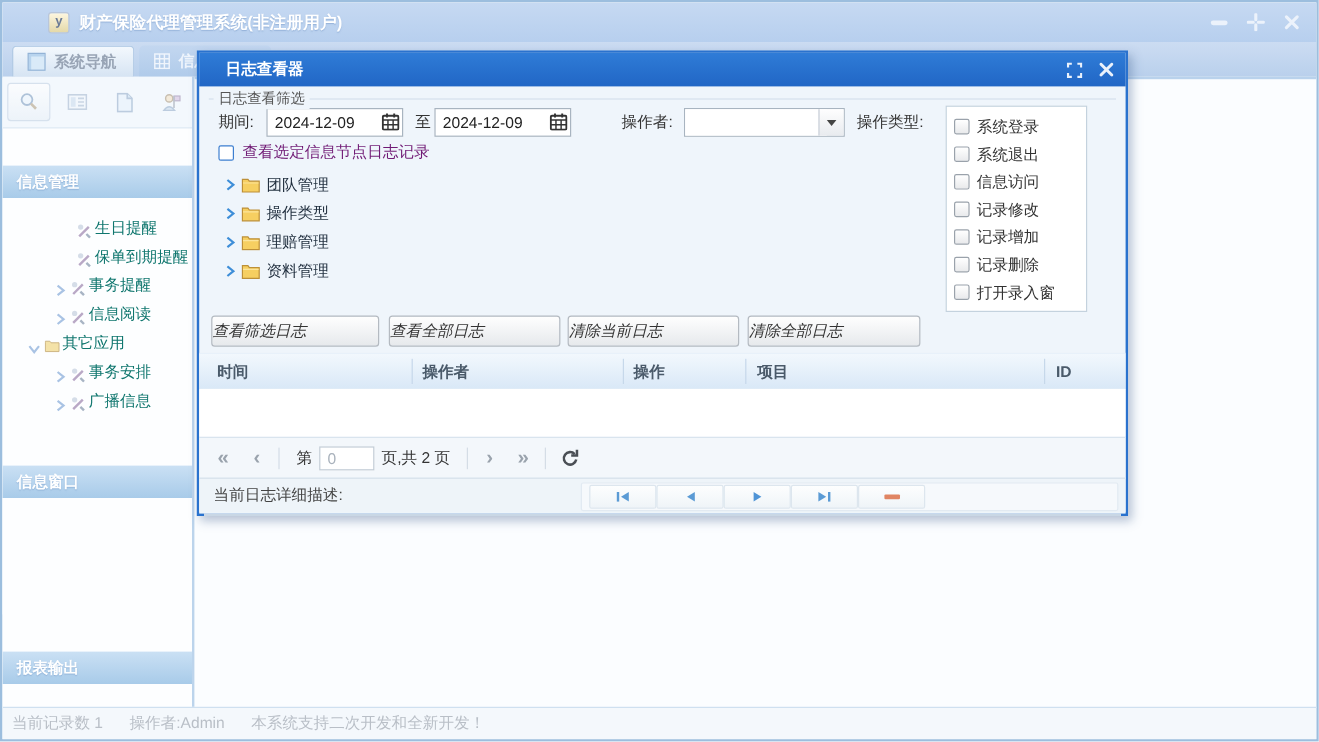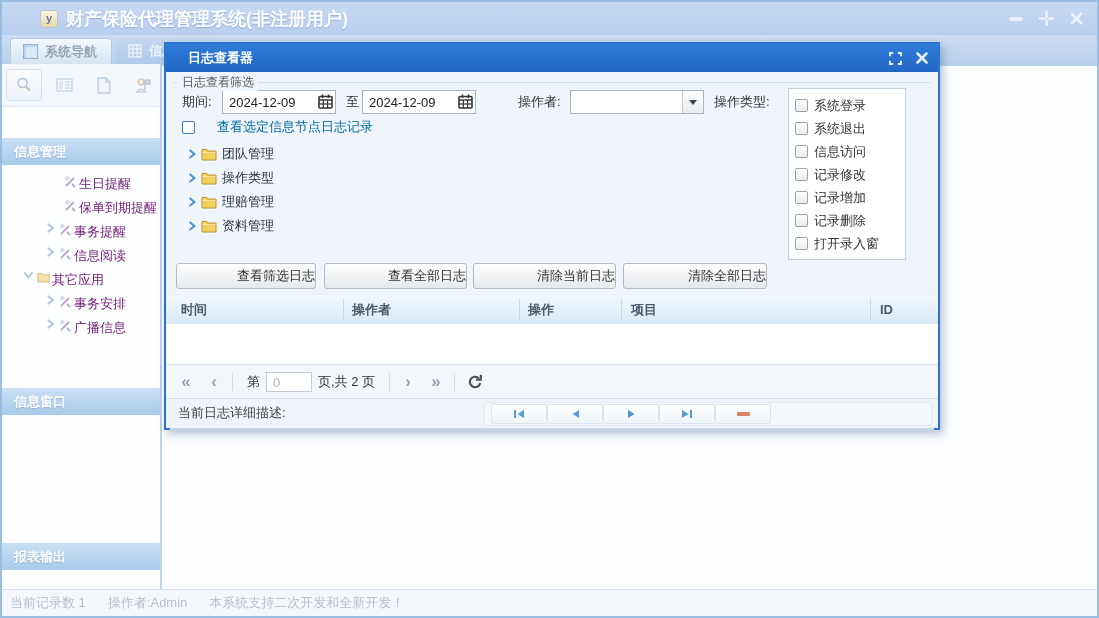--- a/index.html
+++ b/index.html
@@ -1,21 +1,21 @@
 <!DOCTYPE html>
 <html><head>
 <meta charset="utf-8">
 <style>
   html,body{margin:0;padding:0;background:#e9eef5;font-family:"Liberation Sans","DejaVu Sans",sans-serif;}
   .stage{position:relative;width:1099px;height:618px;background:#fff;border:2px solid #9cbede;box-sizing:border-box;overflow:hidden;}
 
   
   .titlebar{position:absolute;left:0;top:0;right:0;height:33px;background:linear-gradient(#c6d9f2,#b7cfee);display:flex;align-items:center;}
   .app-icon{width:16px;height:16px;margin-left:38px;background:linear-gradient(#fdf6e0,#e4d9a8);border:1px solid #b9c6da;border-radius:3px;font-size:11px;color:#6b7b96;font-weight:bold;text-align:center;line-height:15px;}
-  .win-title{color:#ffffff;font-weight:bold;font-size:18px;margin-left:8px;text-shadow:0 1px 1px rgba(110,145,195,.55);text-align:right;}
+  .win-title{color:#ffffff;font-weight:bold;font-size:14px;margin-left:8px;text-shadow:0 1px 1px rgba(110,145,195,.55);text-align:right;}
   .win-controls{position:absolute;right:12px;top:0;height:33px;display:flex;gap:12px;align-items:center;}
   .win-btn{width:18px;height:18px;display:flex;align-items:center;justify-content:center;cursor:default;}
   .minus-bar{width:14px;height:4px;background:#ecf2fb;border-radius:2px;}
 
   
   .tabstrip{position:absolute;left:0;top:33px;right:0;height:29px;background:linear-gradient(#ccdcf2,#b9d0ec);border-bottom:1px solid #a5c4e6;}
   .tab{position:absolute;top:3px;height:26px;display:flex;align-items:center;gap:7px;padding:0 12px;font-size:13px;font-weight:bold;border-radius:4px 4px 0 0;box-sizing:border-box;font-family:Liberation Serif, serif;}
   .tab-active{left:8px;width:102px;background:linear-gradient(#f3f8fd,#d6e4f3);border:1px solid #b3cbe5;border-bottom:none;color:#98a4b5;}
   .tab-idle{left:114px;width:110px;background:linear-gradient(#c3d7f0,#b0cbea);color:#eef4fc;}
   .tab1-glyph{width:13px;height:13px;background:#d9eaf8;border:1px solid #93b3d6;box-shadow:inset 2px 2px 0 #b8d4ee;}
@@ -23,21 +23,21 @@
   
   .main-bg{position:absolute;left:160px;top:62px;right:0;bottom:26px;background:#fbfdff;border-top:2px solid #b9d2ec;}
 
   
   .sidebar{position:absolute;left:0;top:62px;width:160px;bottom:26px;background:#fdfeff;border-right:2px solid #bcd4ec;box-sizing:border-box;}
   .side-toolbar{height:42px;background:#f3f8fd;border-bottom:1px solid #dfeaf4;display:flex;align-items:center;gap:6px;padding-left:4px;}
   .tool-btn{width:34px;height:30px;display:flex;align-items:center;justify-content:center;border-radius:3px;opacity:.65;}
   .tool-btn.first{border:1px solid #c7d5e5;background:linear-gradient(#ffffff,#eaf1f8);}
   .side-header{height:27px;background:linear-gradient(#cae0f4,#a8cbe9);color:#ffffff;font-weight:bold;font-size:13px;line-height:27px;padding-left:12px;text-shadow:0 1px 1px rgba(125,160,205,.65);margin-top:31px;}
   .side-tree{height:192px;padding-top:10px;box-sizing:border-box;}
-  .srow{height:24px;display:flex;align-items:flex-start;font-size:13px;color:#701a75;white-space:nowrap;}
+  .srow{height:24px;display:flex;align-items:flex-end;font-size:13px;color:#0f766e;white-space:nowrap;}
   .ind1{padding-left:20px}.ind2{padding-left:42px}.ind3{padding-left:62px}
   .tarrow{width:13px;display:inline-flex;justify-content:center;margin-right:2px;}
   .spacer-msg{height:97px;background:#fdfeff;}
 
   
   .statusbar{position:absolute;left:0;right:0;bottom:0;height:26px;background:#f4f8fc;border-top:1px solid #cfe0f0;display:flex;align-items:center;color:#b9bfc7;font-size:13px;}
   .statusbar span{margin-left:22px;}
   .statusbar span:first-child{margin-left:8px;}
 
   
@@ -58,28 +58,28 @@
   .combo{position:absolute;width:134px;height:24px;background:#fff;border:1px solid #a8b4c0;box-sizing:border-box;}
   .combo input{position:absolute;left:0;top:0;width:110px;height:22px;border:none;outline:none;font-size:13px;padding:0 4px;font-family:"Liberation Sans",sans-serif;}
   .combo-btn{position:absolute;right:0;top:0;width:20px;height:22px;background:linear-gradient(#fefefe,#e8ebef);border-left:1px solid #c3cbd4;display:flex;align-items:center;justify-content:center;}
   .caret{width:0;height:0;border-left:4px solid transparent;border-right:4px solid transparent;border-top:5px solid #444;}
 
   .types-panel{position:absolute;left:622px;top:16px;width:118px;height:172px;background:#fff;border:1px solid #c4d2de;box-sizing:border-box;padding:5px 0 0 6px;}
   .type-row{height:23px;display:flex;align-items:center;gap:6px;color:#333;}
   .cb{width:13px;height:13px;border:1px solid #9aa2ab;background:linear-gradient(#ffffff,#e9eaec);border-radius:2px;box-sizing:border-box;flex:none;}
   .cb-blue{border:1px solid #3d7fd0;background:#fff;}
 
-  .node-row{position:absolute;left:16px;top:46px;display:flex;align-items:center;gap:22px;color:#0369a1;}
+  .node-row{position:absolute;left:16px;top:46px;display:flex;align-items:center;gap:7px;color:#701a75;}
 
   .dlg-tree{position:absolute;left:10px;top:70px;width:596px;height:120px;}
   .drow{height:24px;display:flex;align-items:center;gap:5px;padding-left:12px;color:#1f2d3d;}
   .drow.sel{background:#cfe3f7;}
 
   .btn-row{position:absolute;top:191px;left:0;right:0;height:26px;}
-  .dbtn{position:absolute;height:26px;background:linear-gradient(#fefefe,#e6e9ec);border:1px solid #b4bac1;border-radius:3px;font-size:13px;color:#333;text-align:right;line-height:24px;box-sizing:border-box;}
+  .dbtn{position:absolute;height:26px;background:linear-gradient(#fefefe,#e6e9ec);border:1px solid #b4bac1;border-radius:3px;font-size:13px;color:#333;text-align:left;line-height:24px;box-sizing:border-box;font-style:italic;}
 
   .thead{position:absolute;top:222px;left:0;right:0;height:29px;background:linear-gradient(#f2f8fd,#d9e8f7);border-top:1px solid #e8f1fa;border-bottom:1px solid #bcd4ea;}
   .th{position:absolute;top:0;height:29px;line-height:29px;font-weight:bold;color:#4a5a6a;font-size:13px;}
   .th-sep{position:absolute;top:4px;bottom:4px;width:1px;background:#c6d8ea;}
   .tbody{position:absolute;top:252px;left:0;right:0;height:40px;background:#fff;}
 
   .pager{position:absolute;top:292px;left:0;right:0;height:34px;background:#f3f7fb;border-top:1px solid #d9e4ee;display:flex;align-items:center;}
   .pg-ic{color:#9aa3ad;font-size:17px;font-weight:bold;width:20px;text-align:center;cursor:default;}
   .pg-sep{width:1px;height:18px;background:#d4dde6;margin:0 8px;}
   .pg-input{width:46px;height:20px;border:1px solid #c2ccd6;background:#fff;color:#a9b2bc;font-size:13px;text-align:left;padding-left:6px;box-sizing:border-box;font-family:"Liberation Sans",sans-serif;}

